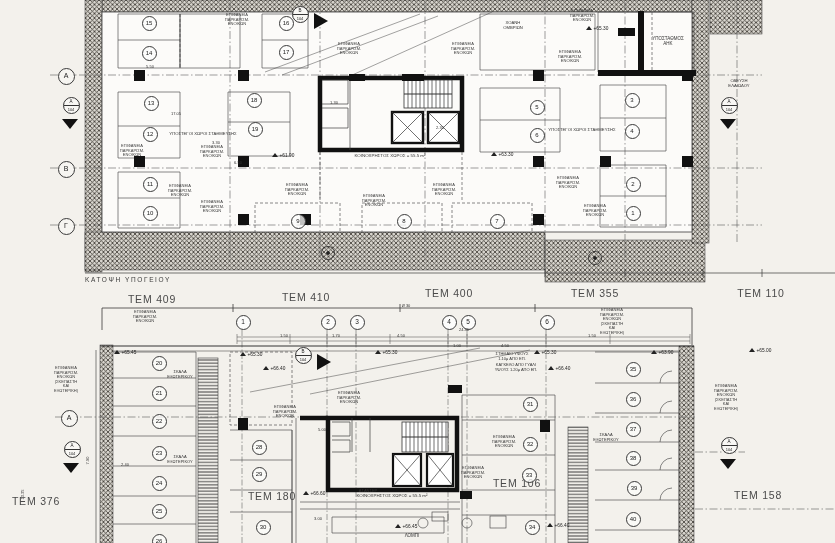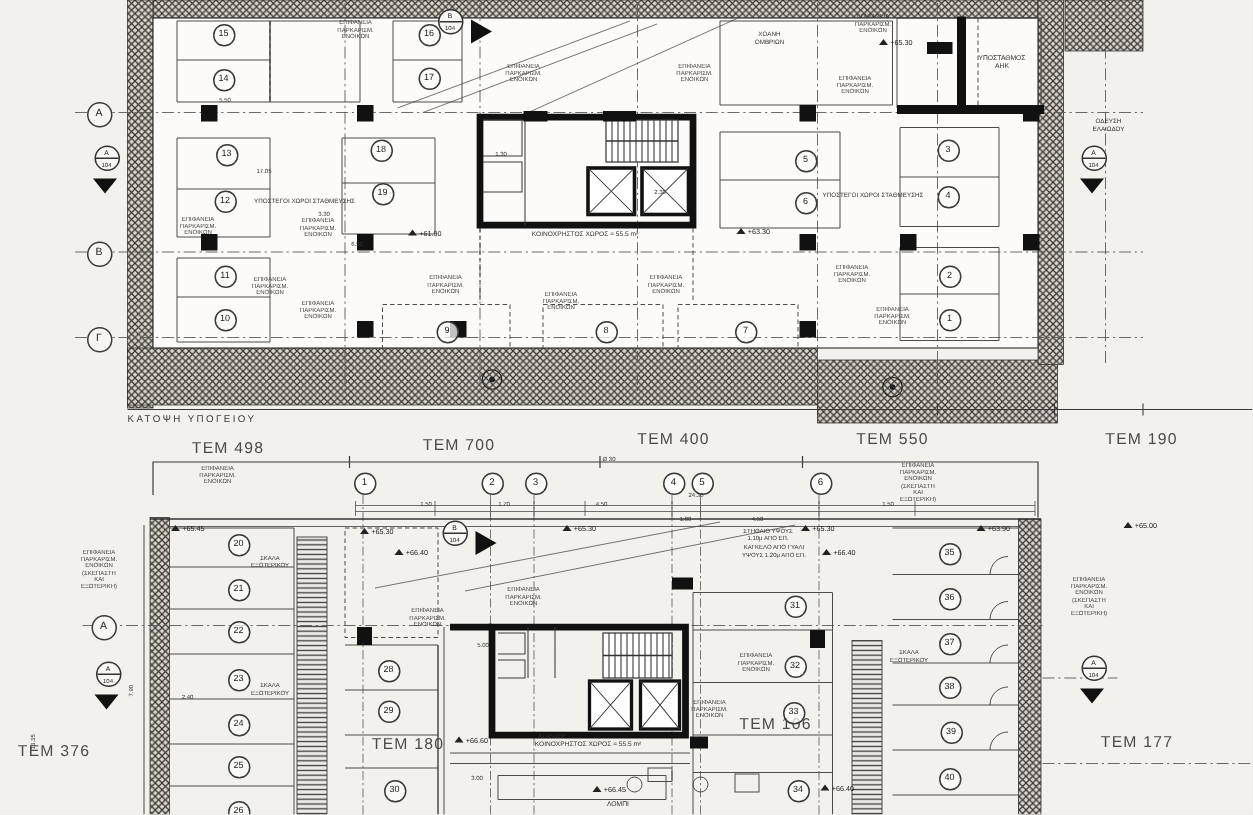--- a/index.html
+++ b/index.html
@@ -191,29 +191,29 @@
     <polygon points="720,119 736,119 728,129"></polygon>
     <polygon points="314,13 328,21 314,29"></polygon>
     <polygon points="317,354 331,362 317,370"></polygon>
     <polygon points="63,463 79,463 71,473"></polygon>
     <polygon points="720,459 736,459 728,469"></polygon>
   </g>
 </svg>
 
 <div id="labels">
   <div class="abs caption" style="left:85px;top:276px;">ΚΑΤΟΨΗ ΥΠΟΓΕΙΟΥ</div>
-<div class="abs tem" style="left: 152px; top: 293px;">TEM 498</div>
-      <div class="abs tem" style="left: 306px; top: 291px;">TEM 700</div>
+<div class="abs tem" style="left: 152px; top: 293px;">TEM 409</div>
+      <div class="abs tem" style="left: 306px; top: 291px;">TEM 410</div>
       <div class="abs tem" style="left: 449px; top: 287px;">TEM 400</div>
-      <div class="abs tem" style="left: 595px; top: 287px;">TEM 550</div>
-      <div class="abs tem" style="left: 761px; top: 287px;">TEM 190</div>
+      <div class="abs tem" style="left: 595px; top: 287px;">TEM 355</div>
+      <div class="abs tem" style="left: 761px; top: 287px;">TEM 110</div>
       <div class="abs tem" style="left: 36px; top: 495px;">TEM 376</div>
       <div class="abs tem" style="left: 272px; top: 490px;">TEM 180</div>
       <div class="abs tem" style="left: 517px; top: 477px;">TEM 106</div>
-      <div class="abs tem" style="left: 758px; top: 489px;">TEM 177</div>
+      <div class="abs tem" style="left: 758px; top: 489px;">TEM 158</div>
       <div class="abs lbub" style="left: 57.5px; top: 67.5px;">A</div>
       <div class="abs lbub" style="left: 57.5px; top: 160.5px;">B</div>
       <div class="abs lbub" style="left: 57.5px; top: 217.5px;">Γ</div>
       <div class="abs lbub" style="left: 60.5px; top: 409.5px;">A</div>
       <div class="abs gbub" style="left: 235.5px; top: 314.5px;">1</div>
       <div class="abs gbub" style="left: 320.5px; top: 314.5px;">2</div>
       <div class="abs gbub" style="left: 349.5px; top: 314.5px;">3</div>
       <div class="abs gbub" style="left: 441.5px; top: 314.5px;">4</div>
       <div class="abs gbub" style="left: 460.5px; top: 314.5px;">5</div>
       <div class="abs gbub" style="left: 539.5px; top: 314.5px;">6</div>

